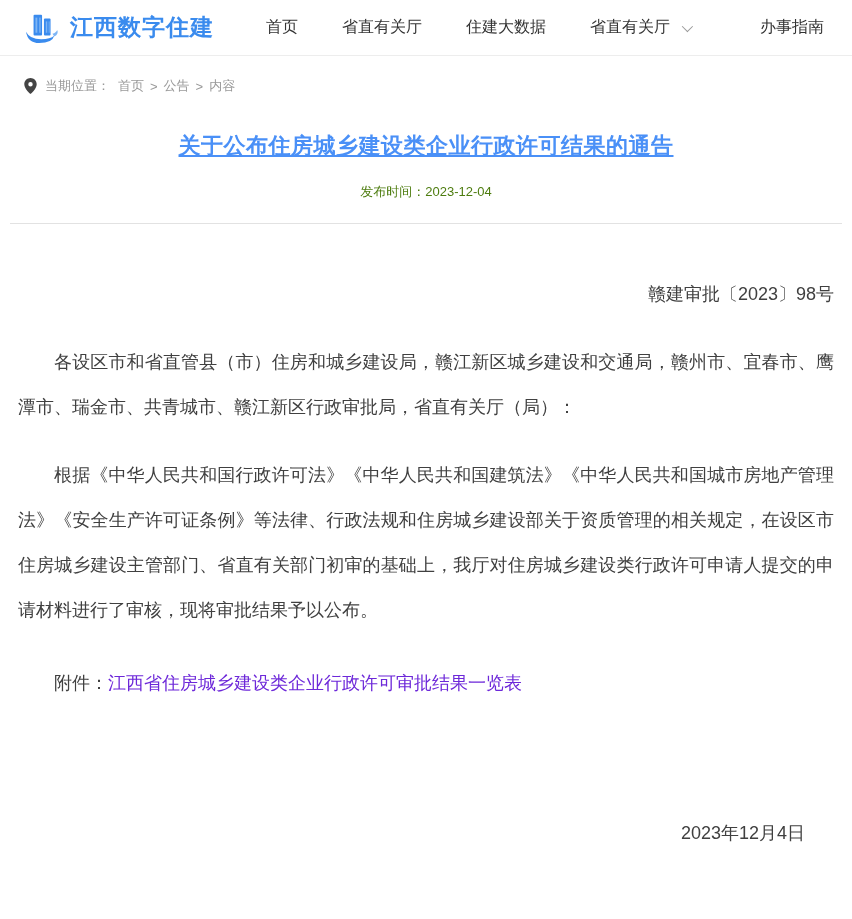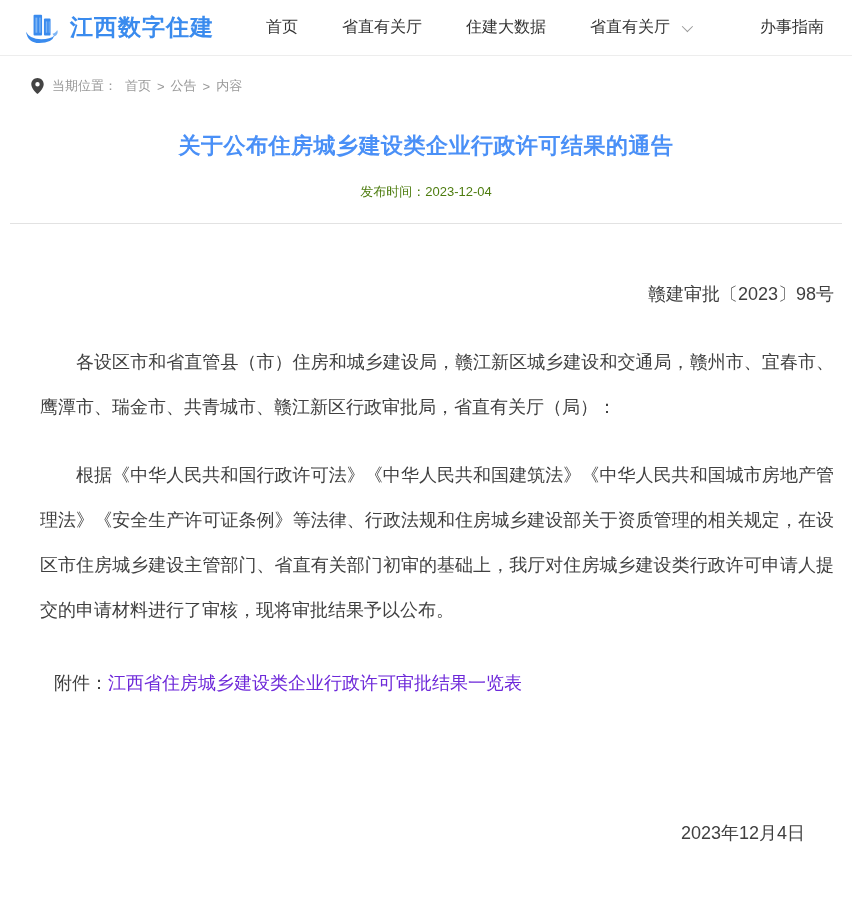--- a/index.html
+++ b/index.html
@@ -50,37 +50,38 @@
     border-right: 1.5px solid #999;
     border-bottom: 1.5px solid #999;
     transform: rotate(45deg) translateY(-2px);
     margin-left: 12px;
   }
 
   
   .breadcrumb {
     display: flex;
     align-items: center;
-    padding: 21px 28px 8px 31px;
+    padding: 21px 28px 8px 24px;
     font-size: 13px;
     color: #999;
   }
   .pin-icon { width: 13px; height: 16px; margin-right: 8px; }
   .crumb { color: #999; cursor: pointer; }
   .crumb-sep { margin: 0 6px; color: #999; }
   .crumb-label { margin-right: 8px; }
 
   
   .article-title {
     margin-top: 28px;
     text-align: center;
     font-size: 22px;
     font-weight: bold;
     color: #4a90f7;
     letter-spacing: 0.5px;
+    text-decoration: underline;
   }
   .pub-time {
     margin-top: 22px;
     text-align: center;
     font-size: 13px;
     color: #4d7c0f;
   }
   .divider {
     margin: 22px 10px 0 10px;
     border-top: 1px solid #e2e2e2;
@@ -95,21 +96,20 @@
     color: #404040;
   }
   .doc-number {
     margin-top: 48px;
     text-align: right;
   }
   .para {
     margin-top: 23px;
     text-indent: 2em;
     text-align: justify;
-    margin-left: 22px;
   }
   .attachment { margin-top: 28px; text-indent: 2em; }
   .attachment-link {
     color: #6d28d9;
     text-decoration: none;
     cursor: pointer;
   }
   .signature-block { margin-top: 105px; }
   .signature {
     text-align: right;

